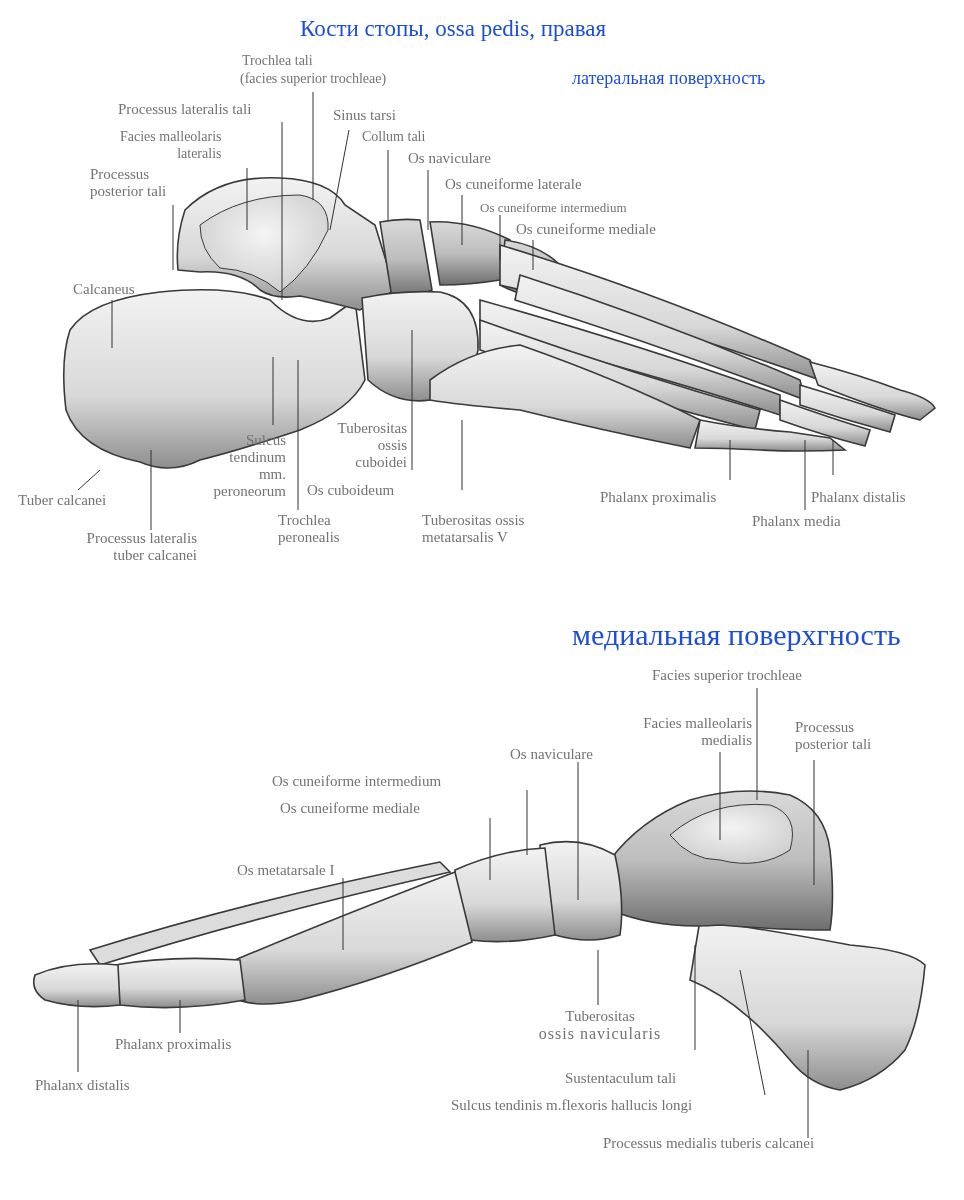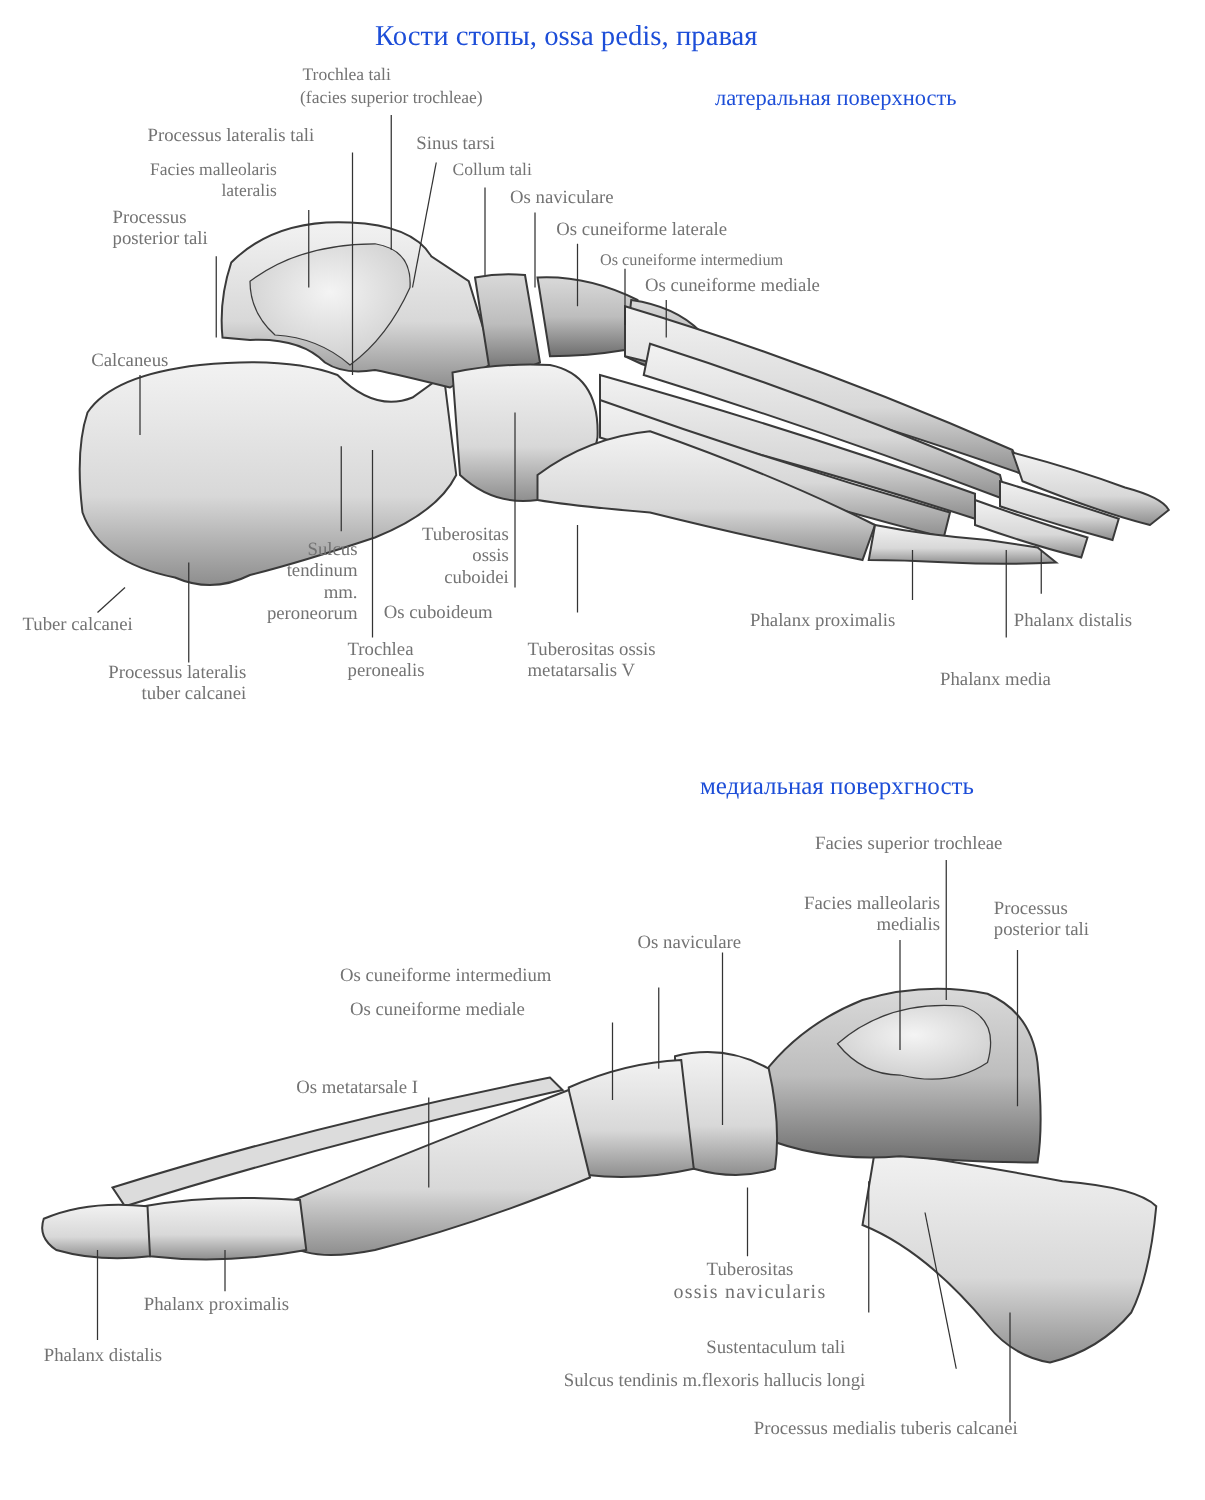--- a/index.html
+++ b/index.html
@@ -111,21 +111,21 @@
     <line x1="695" y1="945" x2="695" y2="1050"></line>
     <line x1="180" y1="1000" x2="180" y2="1033"></line>
     <line x1="78" y1="1000" x2="78" y2="1072"></line>
     <line x1="740" y1="970" x2="765" y2="1095"></line>
     <line x1="808" y1="1050" x2="808" y2="1138"></line>
   </g>
 </svg>
 
 <div class="title" style="left:300px;top:16px;font-size:23px;">Кости стопы, ossa pedis, правая</div>
 <div class="title" style="left:572px;top:68px;font-size:18px;">латеральная  поверхность</div>
-<div class="title" style="left:560px;top:618px;font-size:20px;">медиальная поверхгность</div>
+<div class="title" style="left:572px;top:618px;font-size:30px;">медиальная поверхгность</div>
 
 <div class="lbl" style="left:242px;top:52px;font-size:14px;">Trochlea tali</div>
 <div class="lbl" style="left:240px;top:70px;font-size:14px;">(facies superior trochleae)</div>
 <div class="lbl" style="left:118px;top:101px;">Processus lateralis tali</div>
 <div class="lbl" style="left:333px;top:107px;">Sinus tarsi</div>
 <div class="lbl" style="left:120px;top:128px;font-size:14px;text-align:right;">
   <span>Facies malleolaris</span><br>
   <span>lateralis</span>
 </div>
 <div class="lbl" style="left:362px;top:128px;font-size:14px;">Collum tali</div>
@@ -158,21 +158,21 @@
 <div class="lbl" style="left:422px;top:512px;">
   <span>Tuberositas ossis</span><br>
   <span>metatarsalis V</span>
 </div>
 <div class="lbl r" style="left:30px;top:530px;width:167px;">
   <span>Processus lateralis</span><br>
   <span>tuber calcanei</span>
 </div>
 <div class="lbl" style="left:600px;top:489px;">Phalanx proximalis</div>
 <div class="lbl" style="left:811px;top:489px;">Phalanx distalis</div>
-<div class="lbl" style="left:752px;top:513px;margin-top:23px;">Phalanx media</div>
+<div class="lbl" style="left:752px;top:513px;">Phalanx media</div>
 
 <div class="lbl" style="left:652px;top:667px;">Facies superior trochleae</div>
 <div class="lbl r" style="left:560px;top:715px;width:192px;">
   <span>Facies malleolaris</span><br>
   <span>medialis</span>
 </div>
 <div class="lbl" style="left:795px;top:719px;">
   <span>Processus</span><br>
   <span>posterior tali</span>
 </div>

